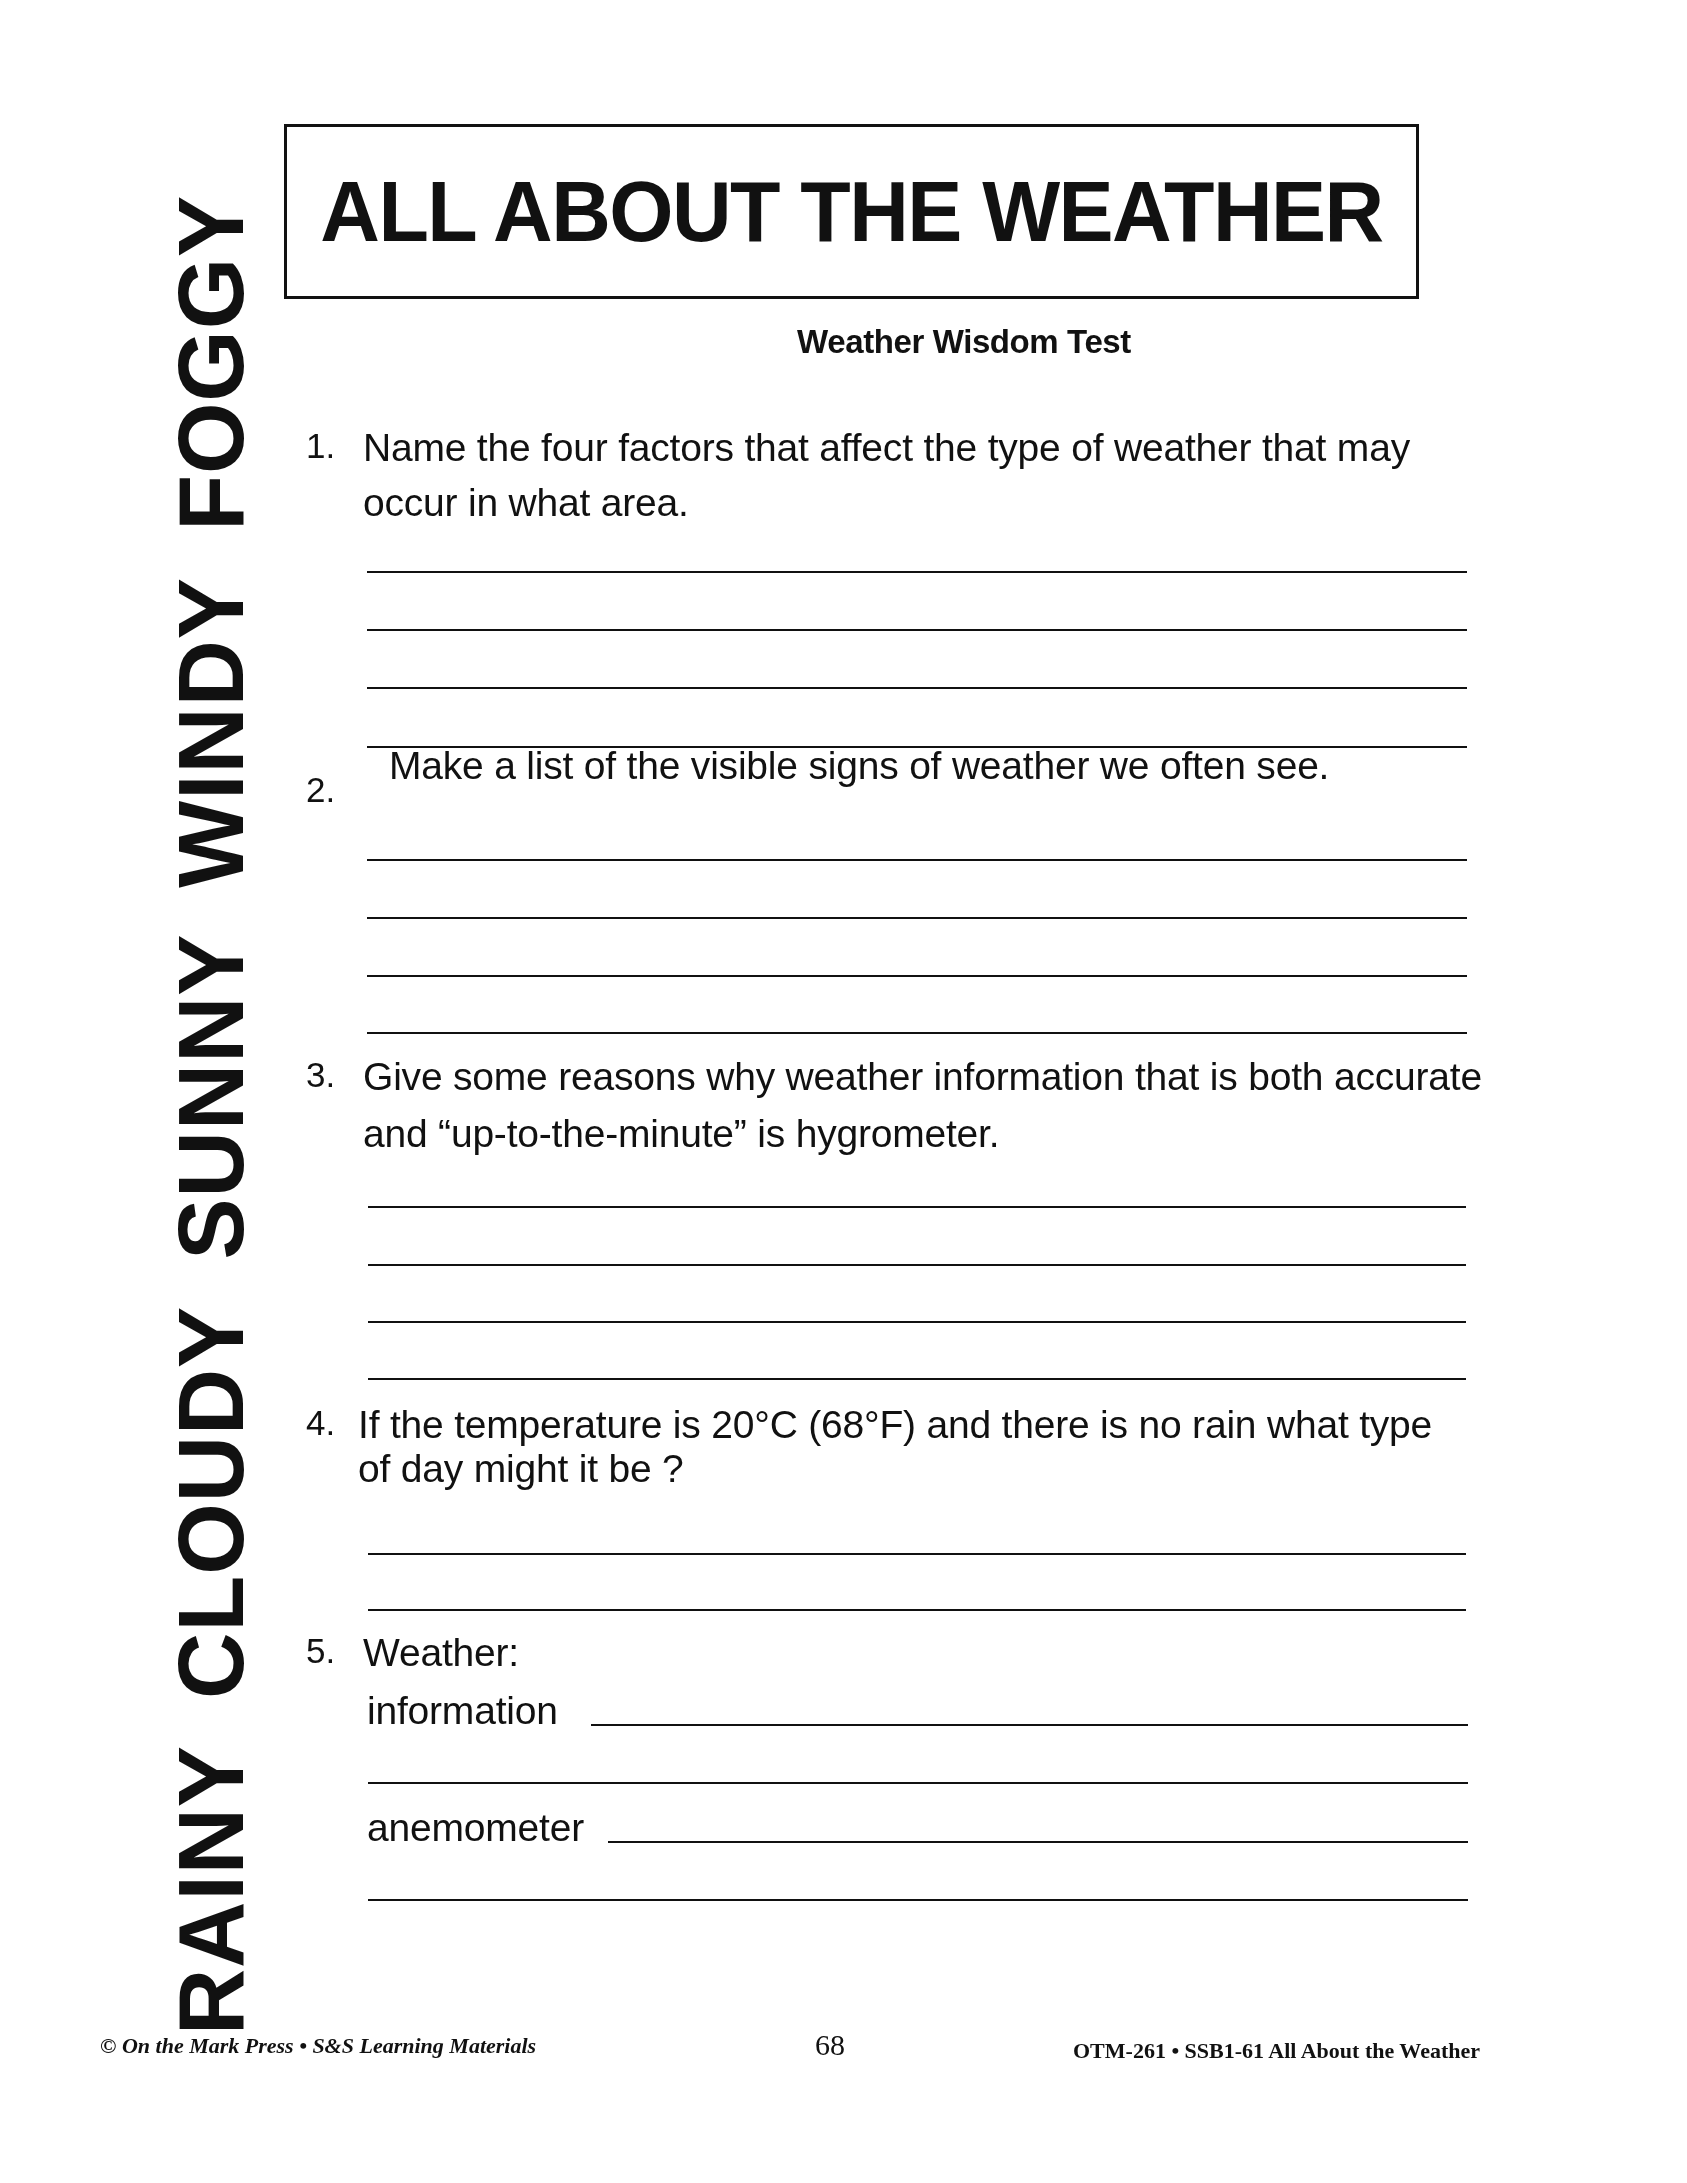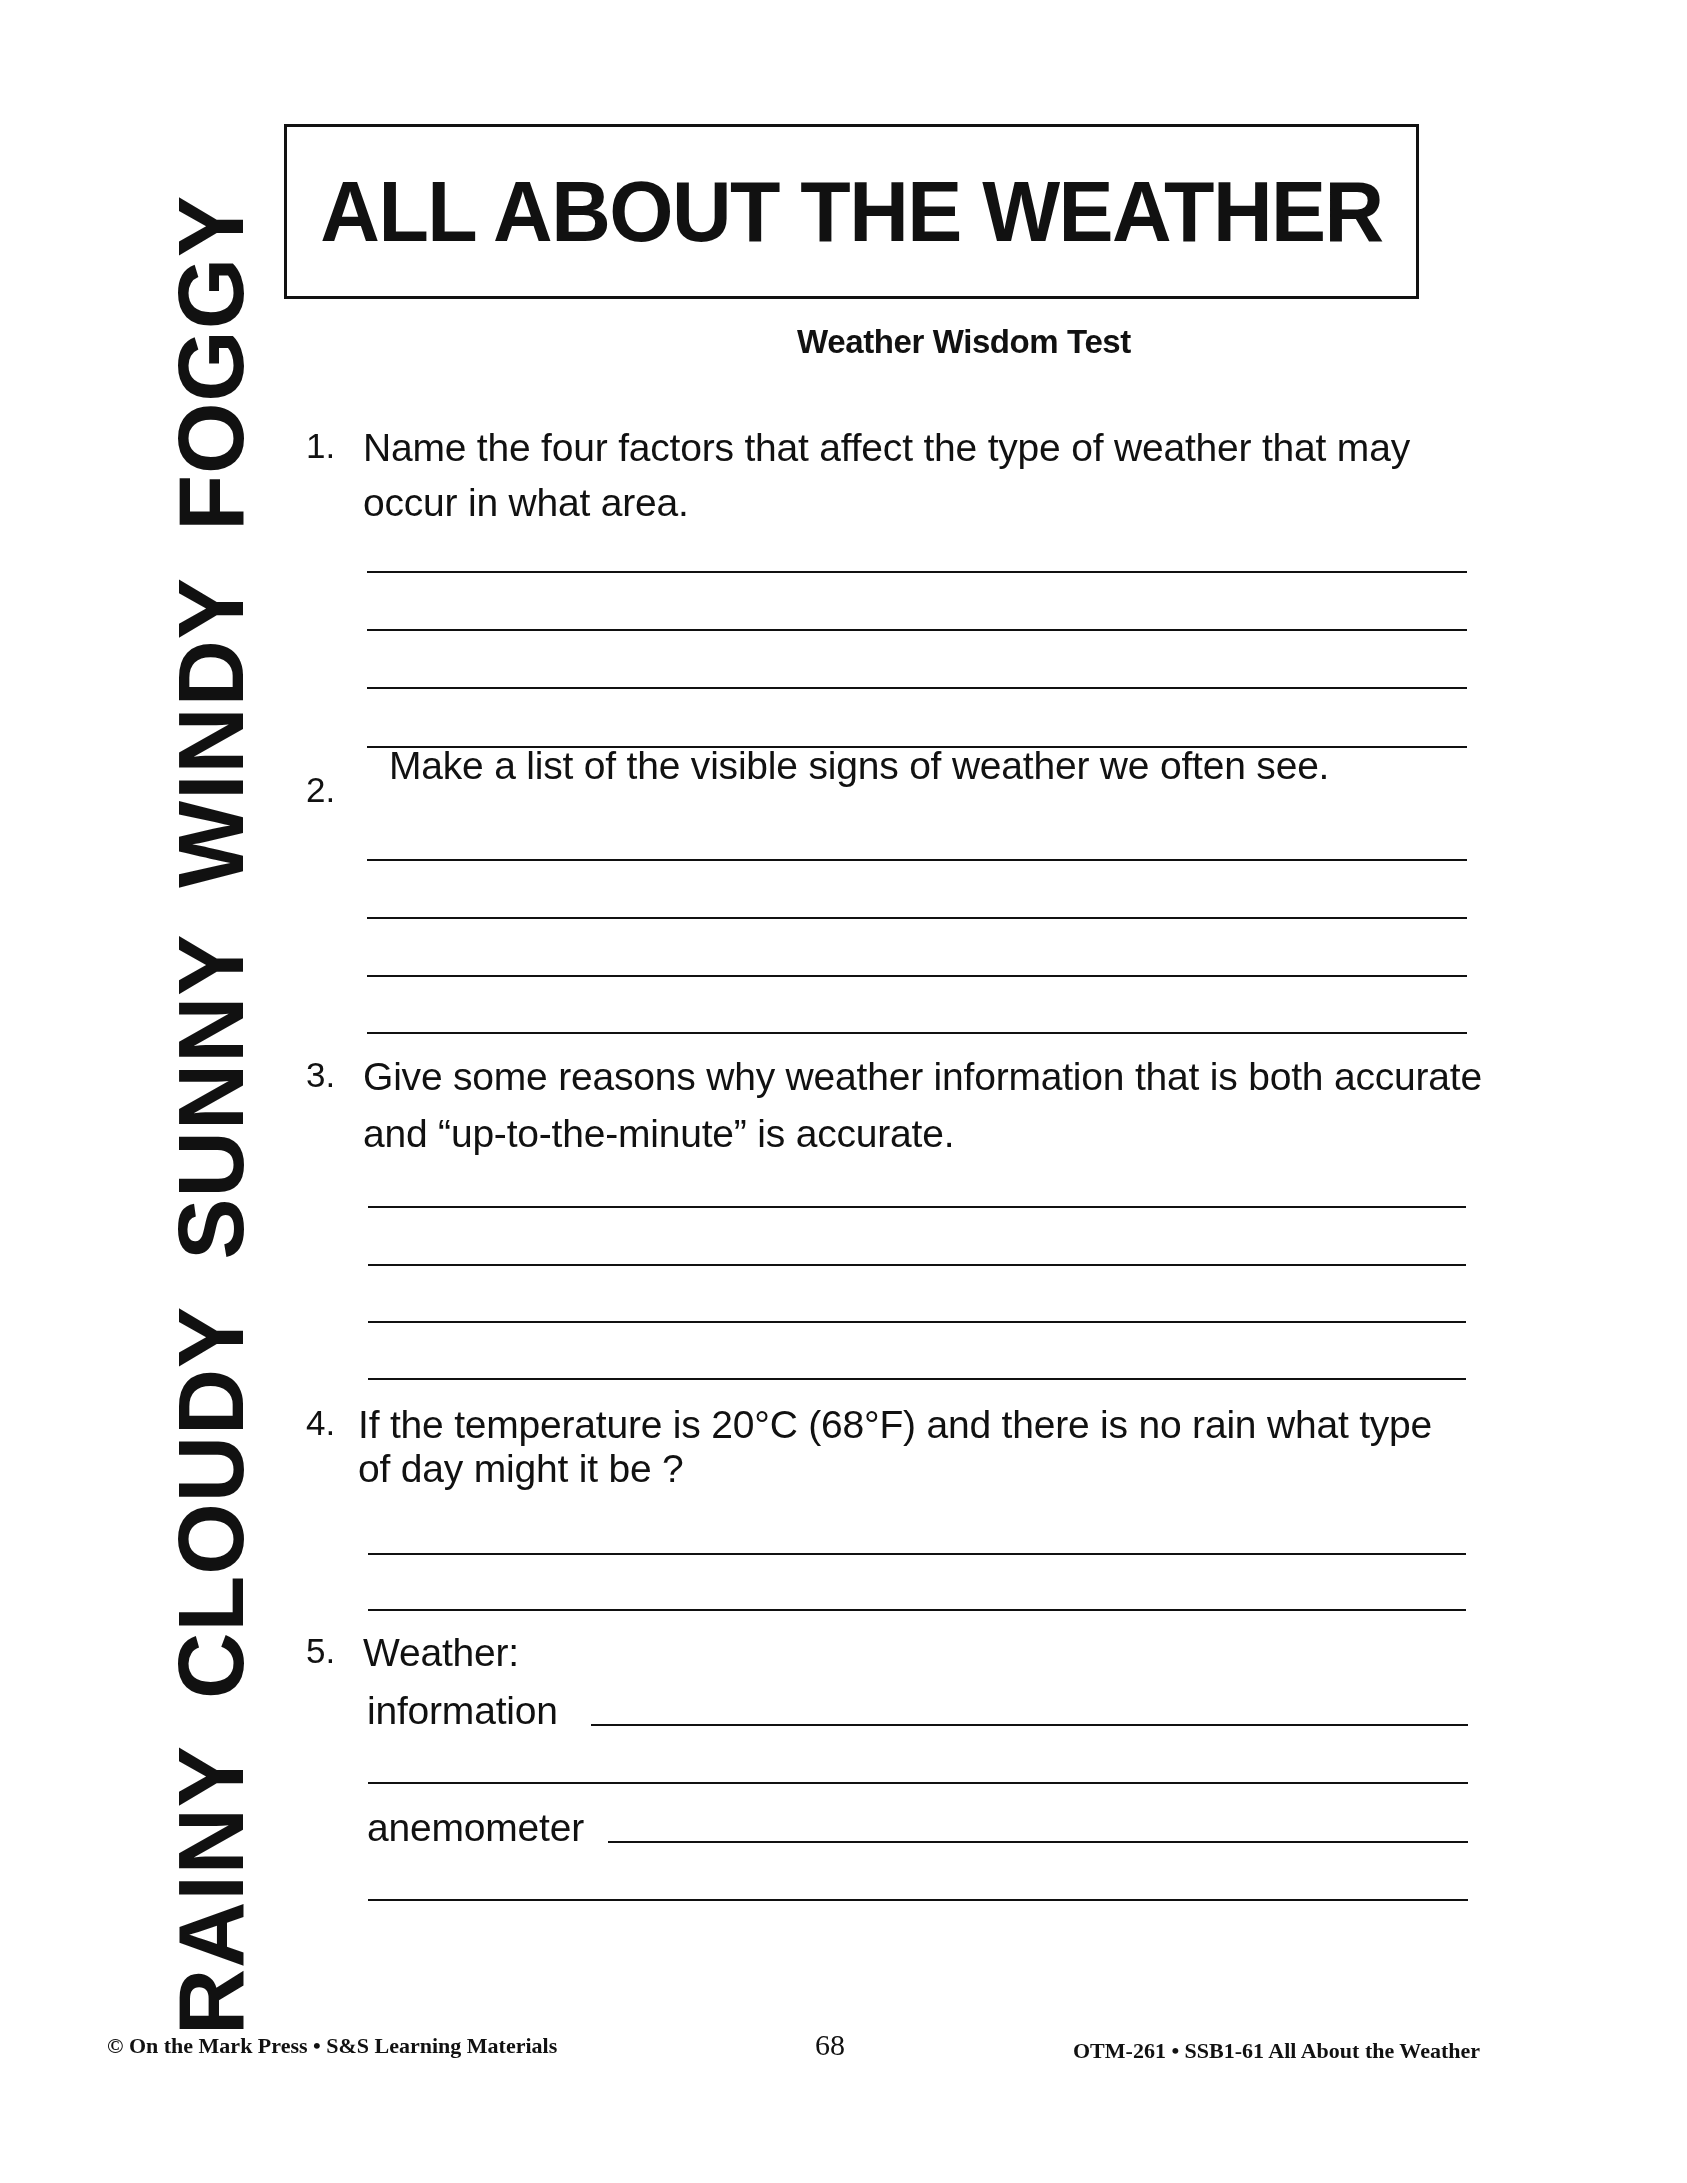--- a/index.html
+++ b/index.html
@@ -45,21 +45,21 @@
   <div class="abs qtext" style="top:744px;margin-left:26px;">Make a list of the visible signs of weather we often see.</div>
   <div class="abs rule" style="left:367px; width:1100px; top:859px;"></div>
   <div class="abs rule" style="left:367px; width:1100px; top:917px;"></div>
   <div class="abs rule" style="left:367px; width:1100px; top:975px;"></div>
   <div class="abs rule" style="left:367px; width:1100px; top:1032px;"></div>
 </div>
 
 <div>
   <div class="abs qnum" style="top:1055px;">3.</div>
   <div class="abs qtext" style="top:1055px;">Give some reasons why weather information that is both accurate</div>
-  <div class="abs qtext" style="top:1112px;">and “up-to-the-minute” is accurate.</div>
+  <div class="abs qtext" style="top:1112px;">and “up-to-the-minute” is hygrometer.</div>
   <div class="abs rule" style="left:368px; width:1098px; top:1206px;"></div>
   <div class="abs rule" style="left:368px; width:1098px; top:1264px;"></div>
   <div class="abs rule" style="left:368px; width:1098px; top:1321px;"></div>
   <div class="abs rule" style="left:368px; width:1098px; top:1378px;"></div>
 </div>
 
 <div>
   <div class="abs qnum" style="top:1403px;">4.</div>
   <div class="abs qtext" style="top:1403px; left:358px;">If the temperature is 20°C (68°F) and there is no rain what type</div>
   <div class="abs qtext" style="top:1447px; left:358px;">of day might it be ?</div>
@@ -71,16 +71,16 @@
   <div class="abs qnum" style="top:1631px;">5.</div>
   <div class="abs qtext" style="top:1631px;">Weather:</div>
   <div class="abs qtext" style="top:1689px; left:367px;">information</div>
   <div class="abs rule" style="left:591px; width:877px; top:1724px;"></div>
   <div class="abs rule" style="left:368px; width:1100px; top:1782px;"></div>
   <div class="abs qtext" style="top:1806px; left:367px;">anemometer</div>
   <div class="abs rule" style="left:608px; width:860px; top:1841px;"></div>
   <div class="abs rule" style="left:368px; width:1100px; top:1899px;"></div>
 </div>
 
-<div class="abs footer" style="left:107px; top:2033px;">© On the Mark Press • S&amp;S Learning Materials</div>
+<div class="abs footer" style="left:100px; top:2033px;font-style:italic;">© On the Mark Press • S&amp;S Learning Materials</div>
 <div class="abs page-num" style="left:807px; top:2028px;">68</div>
 <div class="abs footer" style="left:1073px; top:2038px;text-align:center;">OTM-261 • SSB1-61 All About the Weather</div>
 
 
 </body></html>

